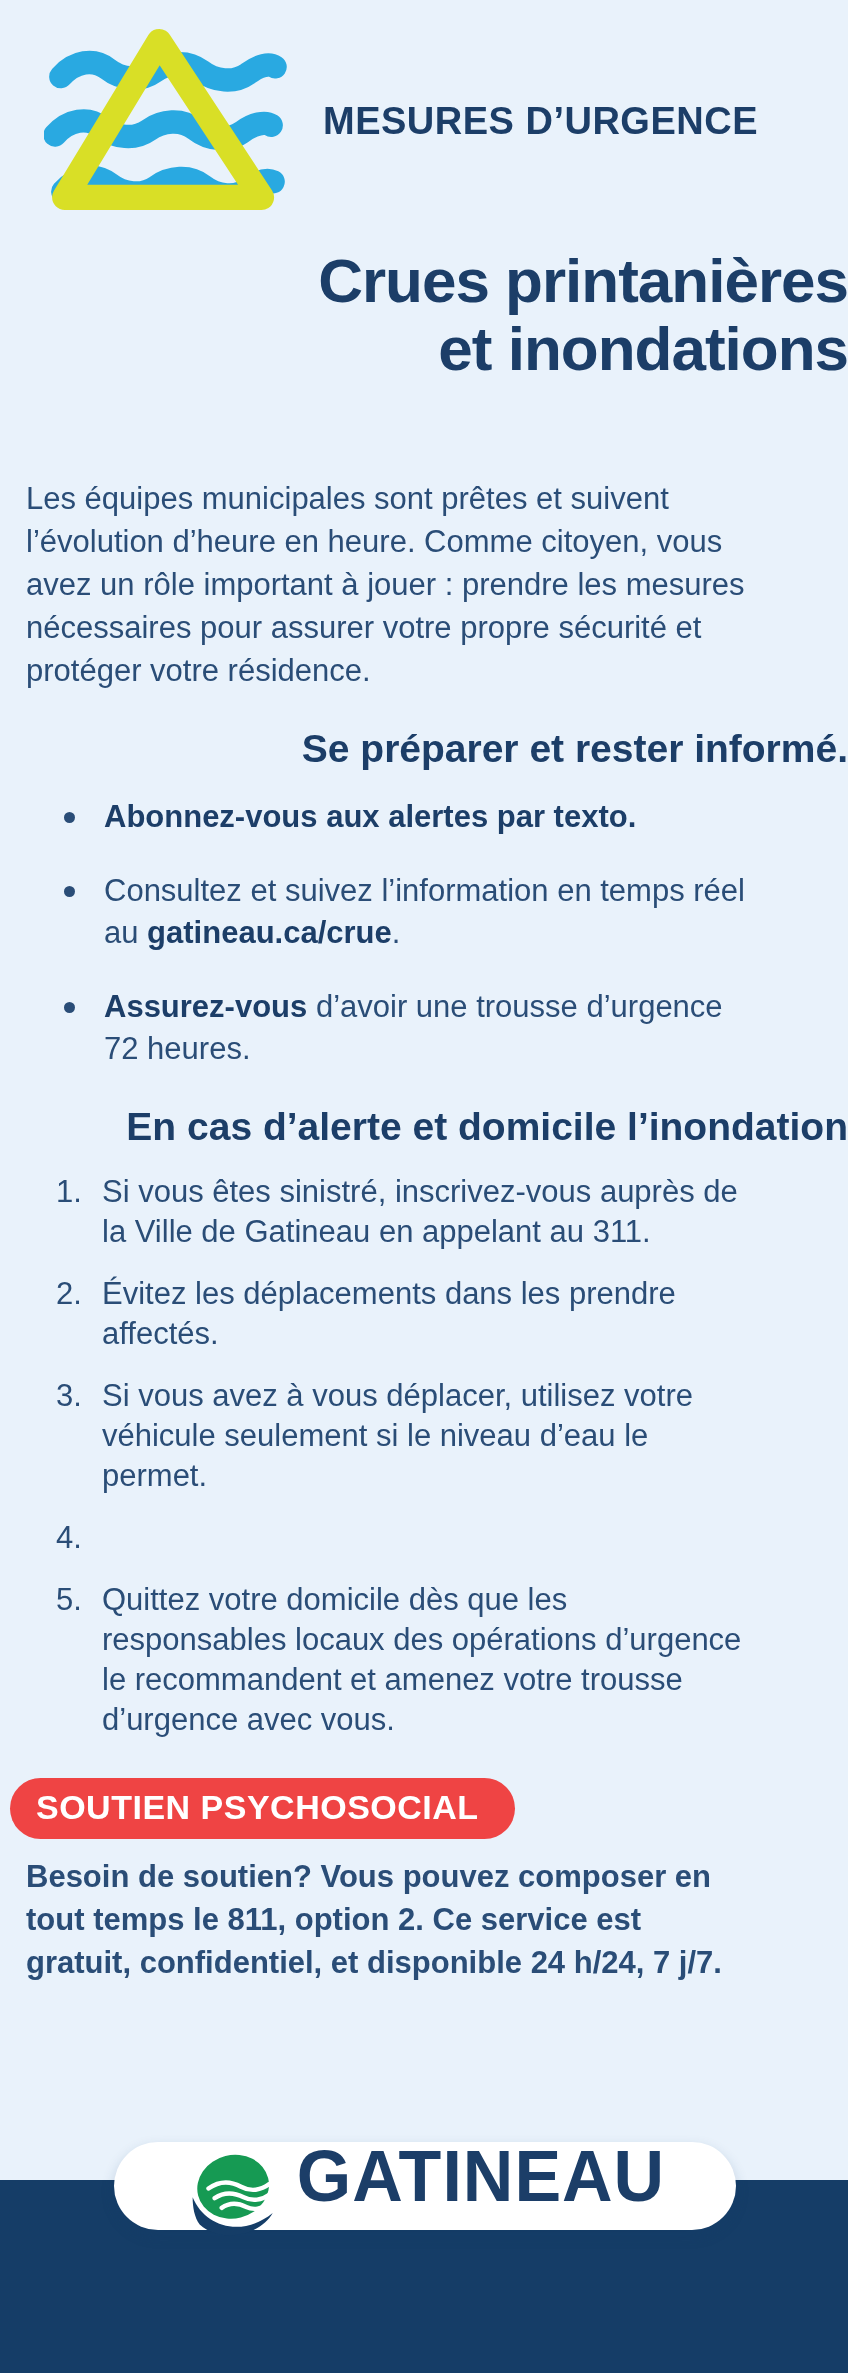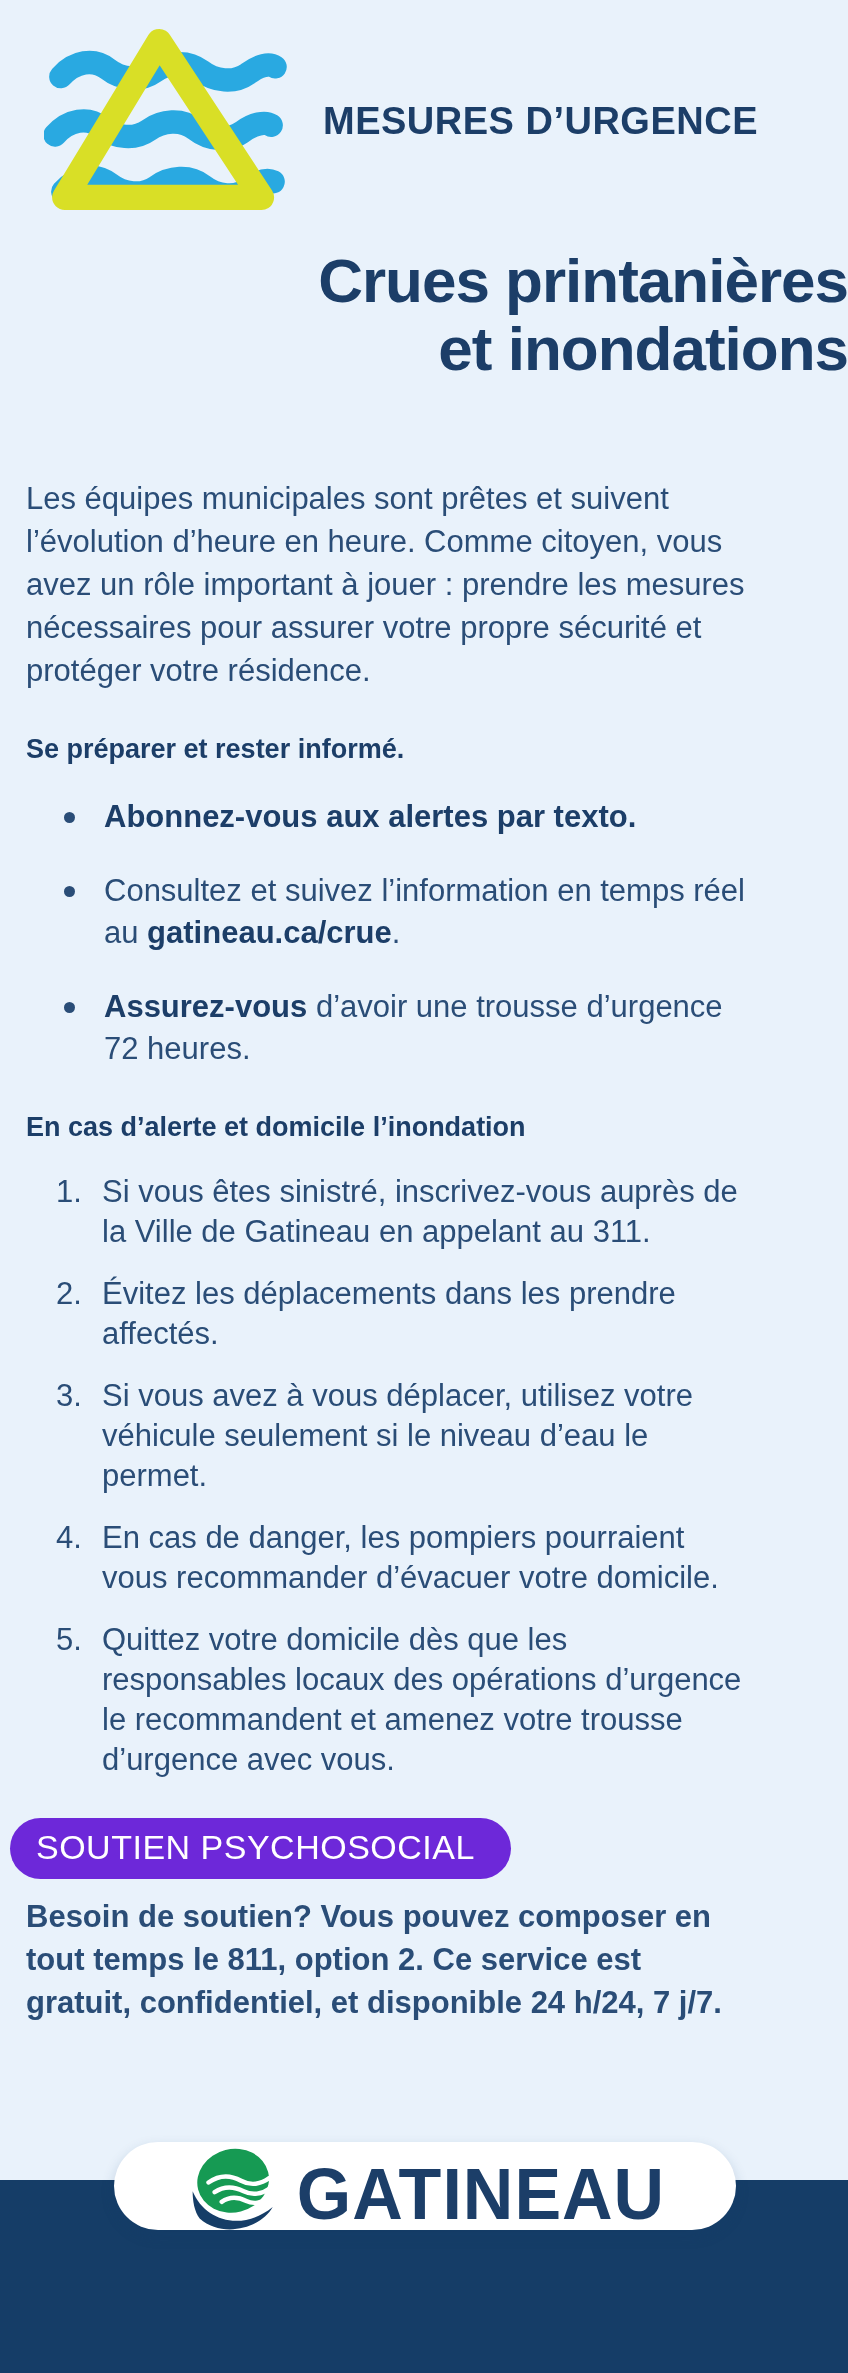--- a/index.html
+++ b/index.html
@@ -24,53 +24,53 @@
     font-size:62px; font-weight:900; line-height:1.1;
     letter-spacing:-1px; color:#1c3e68;text-align:right;
   }
   
   .intro {
     margin:94px 0 0 26px; width:742px;
     font-size:31px; line-height:43px; color:#2a4d77;
   }
   .section-heading {
     margin:38px 0 0 26px;
-    font-size:27px; font-weight:800; line-height:38px; color:#1c3e68;
+    font-size:39px; font-weight:800; line-height:38px; color:#1c3e68;text-align:right;
   }
   .bullet-list { list-style:none; margin:28px 0 0 0; padding:0; }
   .bullet-list li {
     position:relative; margin:0 0 32px 104px; width:650px;
     font-size:31px; line-height:42px; color:#2a4d77;
   }
   .bullet-list li::before {
     content:""; position:absolute; left:-40px; top:16px;
     width:11px; height:11px; border-radius:50%; background:#2a4d77;
   }
   .bullet-list .b, .steps-list .b { font-weight:800; color:#1c3e68; }
   .steps-list { list-style:none; margin:26px 0 0 0; padding:0; }
   .steps-list li { display:flex; margin:0 0 22px 0; font-size:31px; line-height:40px; color:#2a4d77; }
   .step-num { flex:none; width:46px; margin-left:56px; }
   .step-text { width:648px; }
   
   .badge-row { margin:38px 0 0 10px; }
   .badge {
-    display:inline-block; background:#6d28d9; color:#ffffff;
-    font-size:34px; font-weight:400; letter-spacing:0.5px;
+    display:inline-block; background:#ef4444; color:#ffffff;
+    font-size:34px; font-weight:700; letter-spacing:0.5px;
     padding:10px 36px 12px 26px; border-radius:34px;
   }
   .support-text {
     margin:16px 0 0 26px; width:726px;
     font-size:31px; line-height:43px; color:#2a4d77;font-weight:bold;
   }
   
   .footer-bar { position:absolute; left:0; bottom:0; width:848px; height:193px; background:#153d67; }
   .gatineau-pill {
     position:absolute; left:114px; top:2142px; width:622px; height:88px;
     background:#ffffff; border-radius:44px;
-    display:flex; align-items:flex-end; justify-content:center;
+    display:flex; align-items:flex-start; justify-content:center;
     box-shadow:0 6px 14px rgba(21,61,103,0.20);
   }
   .gatineau-pill svg { display:block; margin:6px 14px 0 0; }
   .gatineau-word {
     font-size:70px; font-weight:900; letter-spacing:1px;
     color:#1c3e68; line-height:1; transform:scaleY(1.02);
   }
 </style>
 </head>
 <body>
@@ -114,21 +114,20 @@
       <li>
         <span class="step-num">2.</span>
         <span class="step-text">Évitez les déplacements dans les prendre affectés.</span>
       </li>
       <li>
         <span class="step-num">3.</span>
         <span class="step-text">Si vous avez à vous déplacer, utilisez votre véhicule seulement si le niveau d’eau le permet.</span>
       </li>
       <li>
         <span class="step-num">4.</span>
-        <span class="step-text">En cas de danger, les pompiers pourraient vous recommander d’évacuer votre domicile.</span>
       </li>
       <li>
         <span class="step-num">5.</span>
         <span class="step-text">Quittez votre domicile dès que les responsables locaux des opérations d’urgence le recommandent et amenez votre trousse d’urgence avec vous.</span>
       </li>
     </ol>
 
   <div class="badge-row">
     <span class="badge">SOUTIEN PSYCHOSOCIAL</span>
   </div>

